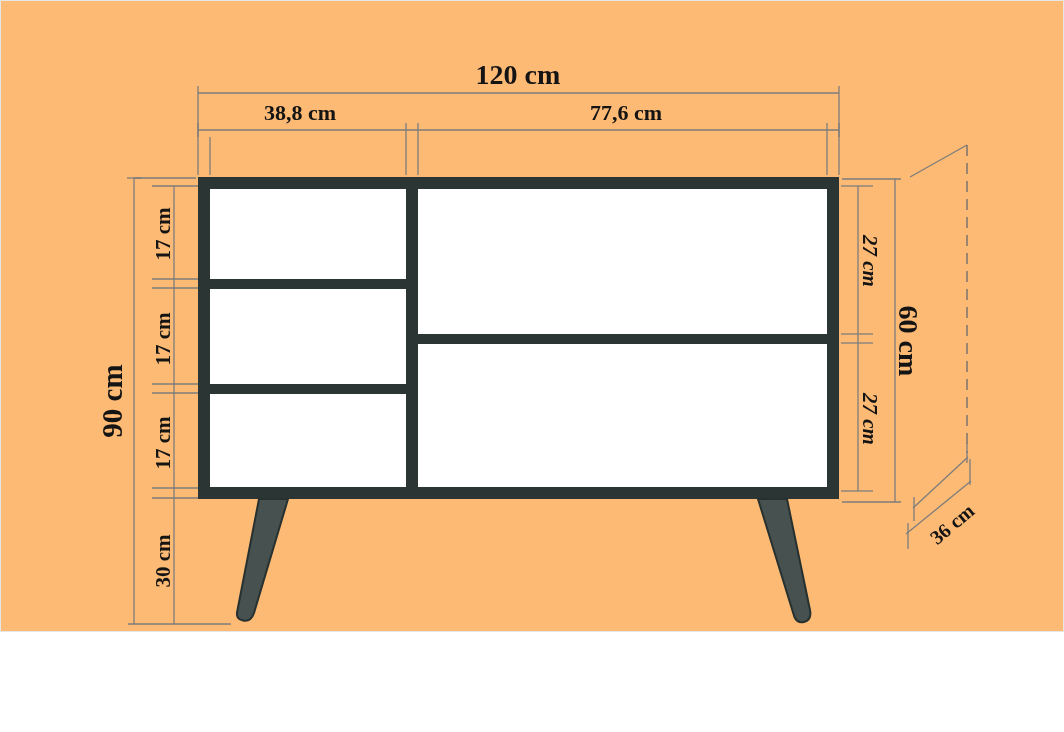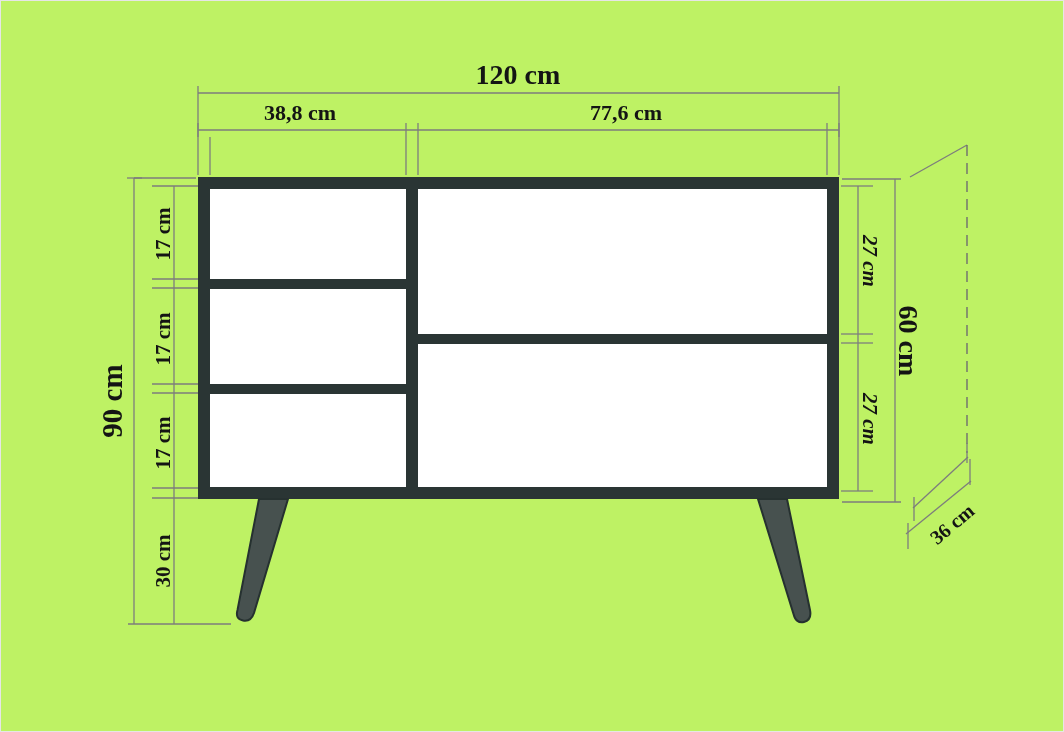--- a/index.html
+++ b/index.html
@@ -1,20 +1,20 @@
 <!DOCTYPE html>
 <html><head>
 <meta charset="utf-8">
 <style>
   html, body { margin: 0; padding: 0; background: #ffffff; }
   .canvas {
     position: relative;
     width: 1064px;
-    height: 732px;
-    background: #bef264;
+    height: 632px;
+    background: #fdba74;
     border: 1px solid #e6e6e6;
     box-sizing: border-box;
     overflow: hidden;
   }
   svg { position: absolute; inset: 0; }
   text {
     font-family: "Liberation Serif", "DejaVu Serif", serif;
     font-weight: bold;
     fill: #141414;
   }

